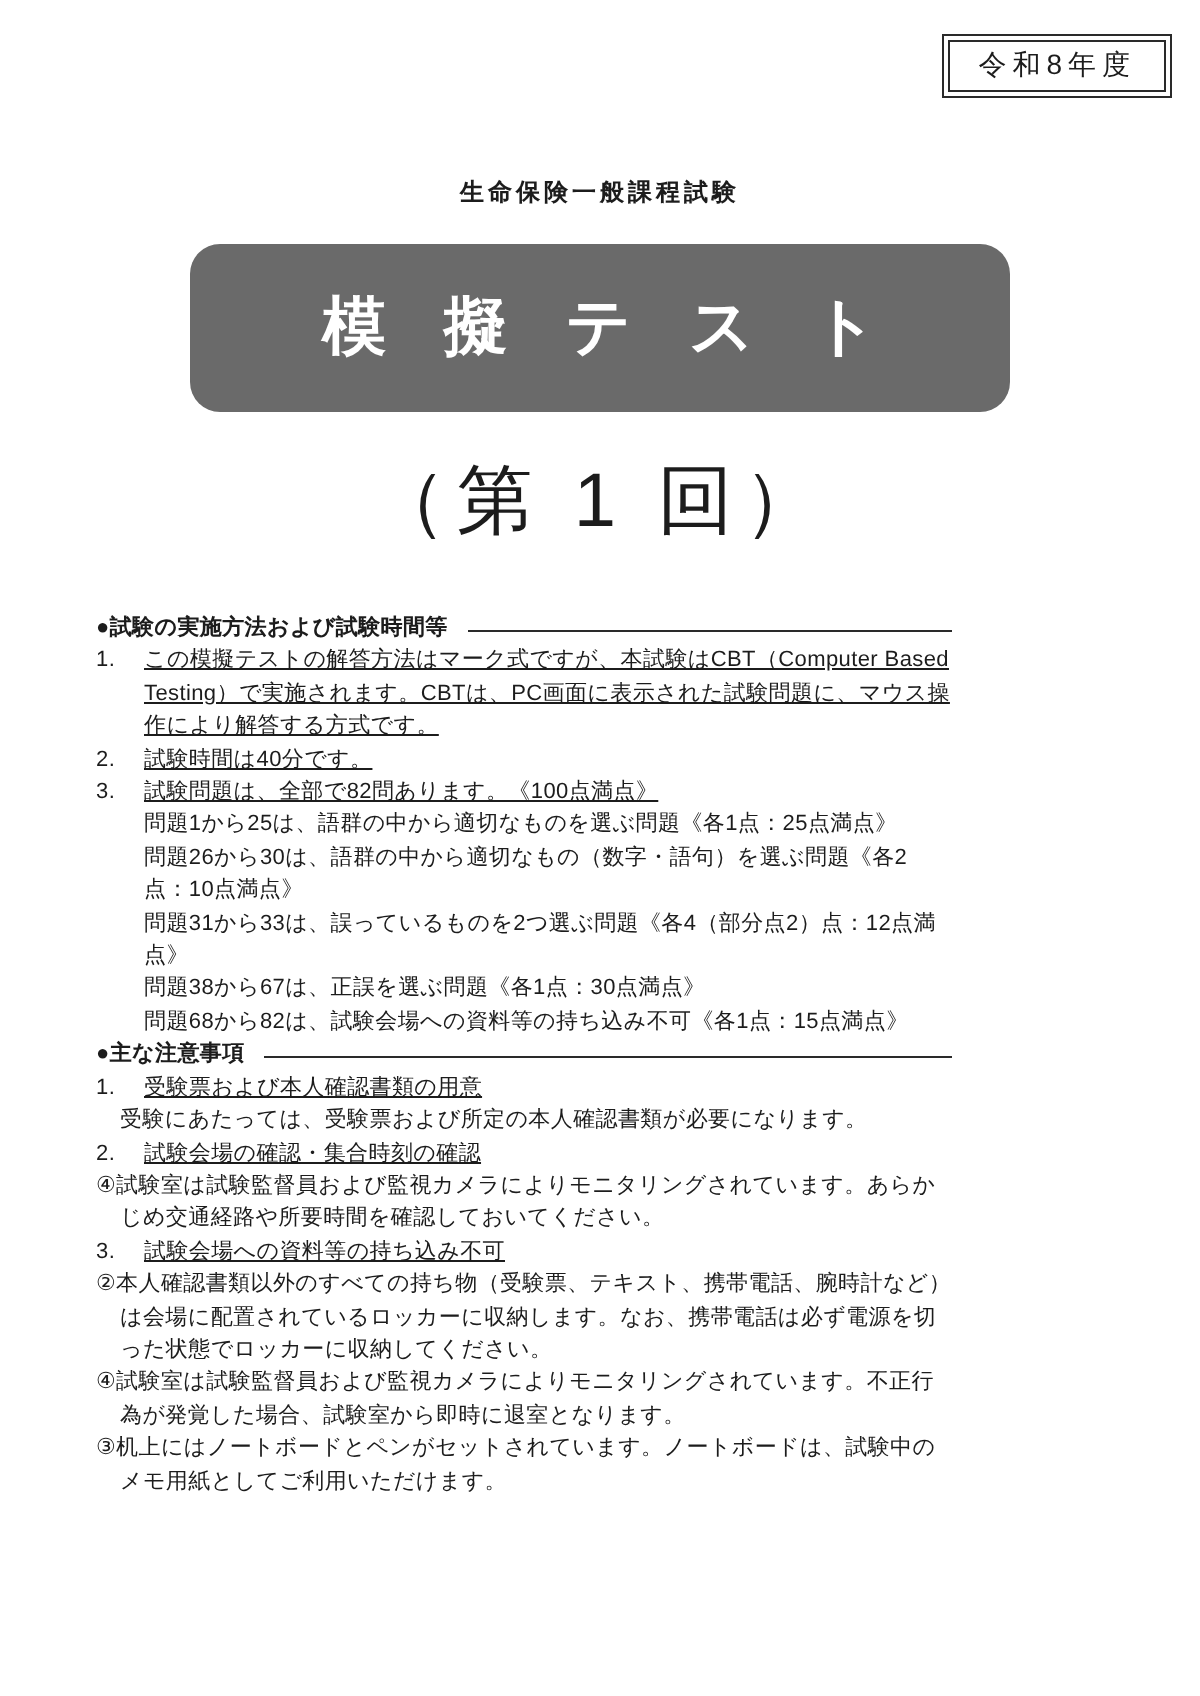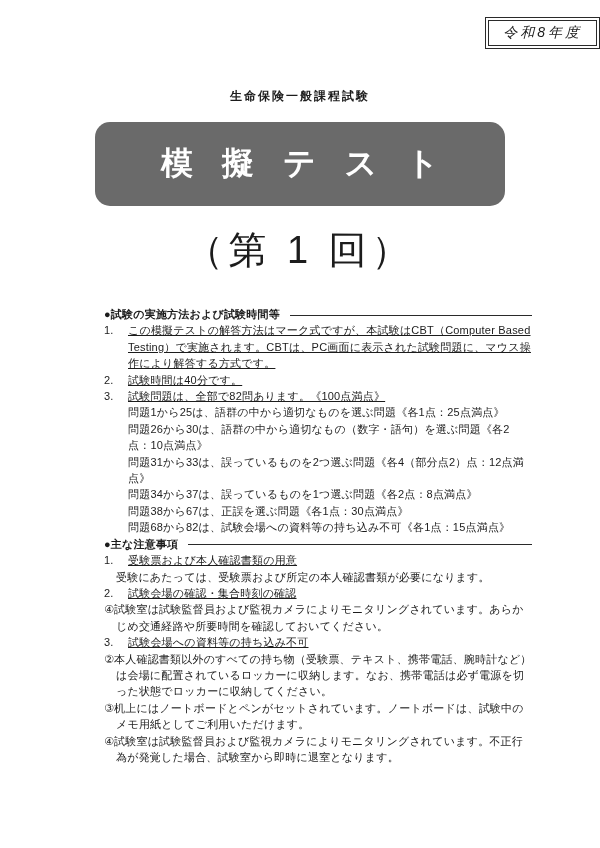--- a/index.html
+++ b/index.html
@@ -12,25 +12,24 @@
   }
   .page {
     position: relative;
     width: 600px; height: 848px;
     background: #ffffff;
     overflow: hidden;
   }
   
   .year-badge {
     position: absolute;
-    top: 17px; right: 0;
+    top: 17px; right: 14px;
     border: 1px solid #2a2a2a;
     padding: 2px;
     background: #fff;
-    font-style: italic;
   }
   .year-badge-inner {
     border: 1px solid #2a2a2a;
     padding: 3px 14px;
     font-size: 14px;
     letter-spacing: 3px;
     white-space: nowrap;
   }
   .subtitle {
     margin: 0;
@@ -60,21 +59,21 @@
   .round-label {
     text-align: center;
     font-size: 38px;
     font-weight: 500;
     letter-spacing: 5px;
     margin-top: 19px;
     white-space: nowrap;
   }
   .content {
     width: 428px;
-    margin-left: 104px;
+    margin-left: 48px;
     margin-top: 30px;
     font-size: 11px;
     line-height: 16.4px;
     letter-spacing: 0.2px;
   }
   .sec-heading {
     display: flex;
     align-items: center;
     font-weight: bold;
   }
@@ -124,21 +123,20 @@
         <span class="marker">2.</span>
         <span class="txt">試験時間は40分です。</span>
       </div>
       <div class="line l-num">
         <span class="marker">3.</span>
         <span class="txt">試験問題は、全部で82問あります。《100点満点》</span>
       </div>
       <div class="line l-sub">問題1から25は、語群の中から適切なものを選ぶ問題《各1点：25点満点》</div>
       <div class="line l-sub">問題26から30は、語群の中から適切なもの（数字・語句）を選ぶ問題《各2点：10点満点》</div>
       <div class="line l-sub">問題31から33は、誤っているものを2つ選ぶ問題《各4（部分点2）点：12点満点》</div>
-      <div class="line l-sub">問題34から37は、誤っているものを1つ選ぶ問題《各2点：8点満点》</div>
       <div class="line l-sub">問題38から67は、正誤を選ぶ問題《各1点：30点満点》</div>
       <div class="line l-sub">問題68から82は、試験会場への資料等の持ち込み不可《各1点：15点満点》</div>
       <div class="sec-heading">
         <span class="sec-title">●主な注意事項</span>
         <span class="rule"></span>
       </div>
       <div class="line l-num">
         <span class="marker">1.</span>
         <span class="txt">受験票および本人確認書類の用意</span>
       </div>
@@ -146,17 +144,17 @@
       <div class="line l-num">
         <span class="marker">2.</span>
         <span class="txt">試験会場の確認・集合時刻の確認</span>
       </div>
       <div class="line l-circ">④試験室は試験監督員および監視カメラによりモニタリングされています。あらかじめ交通経路や所要時間を確認しておいてください。</div>
       <div class="line l-num">
         <span class="marker">3.</span>
         <span class="txt">試験会場への資料等の持ち込み不可</span>
       </div>
       <div class="line l-circ">②本人確認書類以外のすべての持ち物（受験票、テキスト、携帯電話、腕時計など）は会場に配置されているロッカーに収納します。なお、携帯電話は必ず電源を切った状態でロッカーに収納してください。</div>
+      <div class="line l-circ">④試験室は試験監督員および監視カメラによりモニタリングされています。不正行為が発覚した場合、試験室から即時に退室となります。</div>
       <div class="line l-circ">③机上にはノートボードとペンがセットされています。ノートボードは、試験中のメモ用紙としてご利用いただけます。</div>
-      <div class="line l-circ">④試験室は試験監督員および監視カメラによりモニタリングされています。不正行為が発覚した場合、試験室から即時に退室となります。</div>
     </div>
 
 </div>
 
 </body></html>

